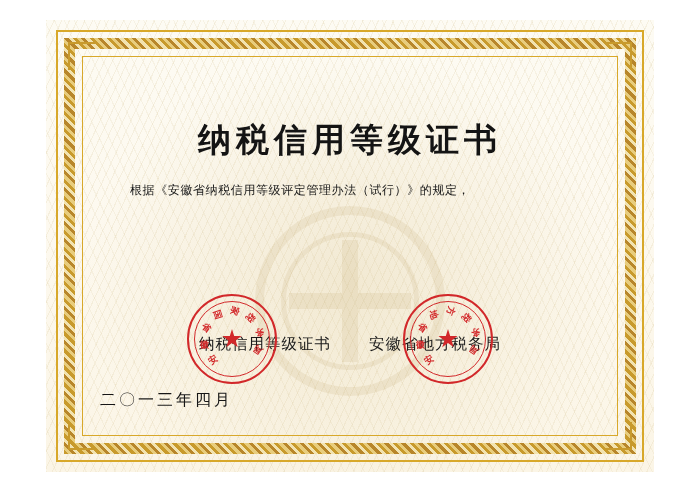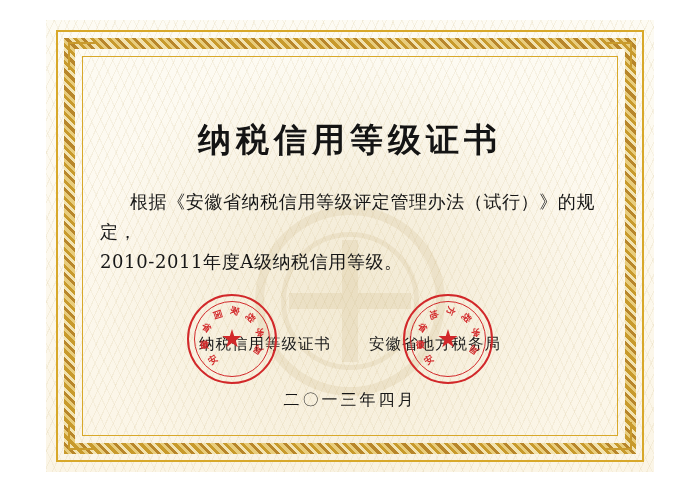--- a/index.html
+++ b/index.html
@@ -157,22 +157,22 @@
     margin-top: 36px;
     margin-left: 14px;
     font-size: 18px;
     font-weight: bold;
     letter-spacing: 1px;
     font-family: "DejaVu Serif", serif;
     color: #121212;
   }
 
   .body-text {
-    margin-top: 24px;
-    font-size: 18px;
+    margin-top: 12px;
+    font-size: 12px;
     line-height: 30px;
     letter-spacing: 0.6px;
     font-family: "DejaVu Serif", serif;
     color: #171717;
   }
   .body-text .p1 { text-indent: 30px; }
   .body-text .p2,
   .body-text .p3 { text-indent: 0; }
 
   
@@ -236,21 +236,21 @@
     transform-origin: 0 0;
     white-space: nowrap;
     font-weight: bold;
   }
 
   .date {
     position: absolute;
     left: 0;
     right: 0;
     top: 318px;
-    text-align: center;
+    text-align: left;
     font-size: 16px;
     letter-spacing: 3px;
     font-family: "DejaVu Serif", serif;
     color: #161616;
   }
 </style>
 </head>
 <body>
 
 <div class="page">
@@ -275,21 +275,20 @@
       <div class="bar h"></div>
     </div>
 
     <div class="content">
 
       <div class="title">纳税信用等级证书</div>
 
 
       <div class="body-text">
         <div class="p1">根据《安徽省纳税信用等级评定管理办法（试行）》的规定，</div>
-        <div class="p3">2010-2011年度A级纳税信用等级。</div>
       </div>
 
       <div class="signature-row">
 
         <div class="signer">
           <span>纳税信用等级证书</span>
           <div class="seal left">
             <div class="inner"></div>
             <div class="ring-text">
                 <span style="transform: rotate(-125deg) translate(0px, -32px) rotate(90deg);">安</span>

